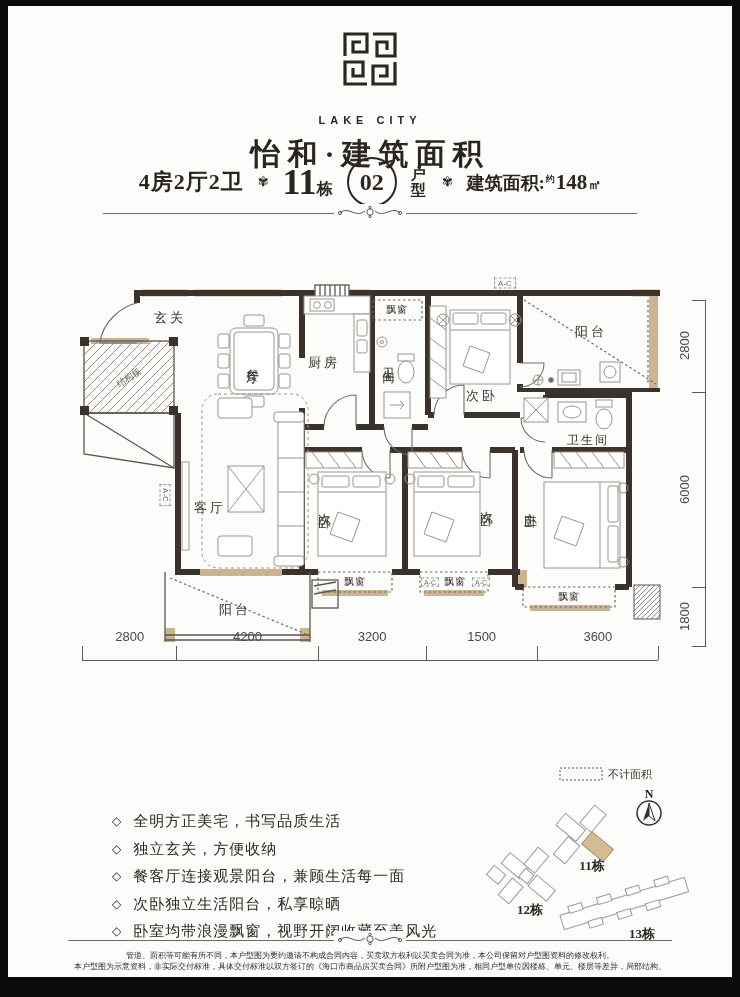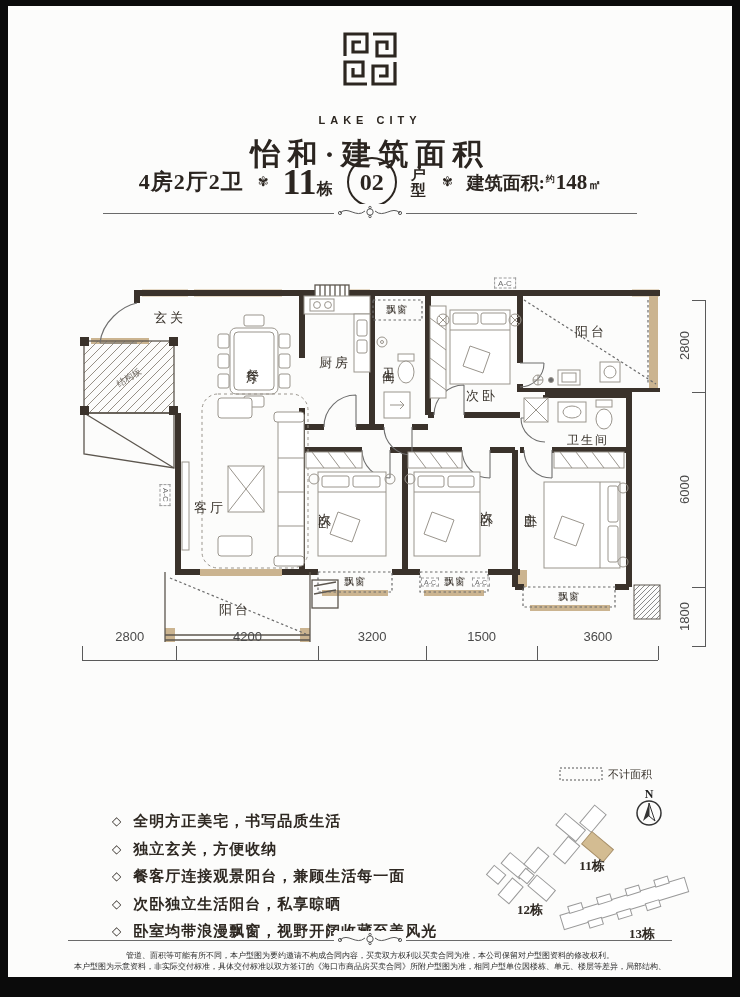--- a/index.html
+++ b/index.html
@@ -62,21 +62,21 @@
               border-bottom:1.5px solid #5a5a5a;}
   .rseg{border-top:1.5px solid #5a5a5a;border-right:1.5px solid #5a5a5a;position:relative;}
   .rseg span{position:absolute;left:-32px;top:50%;width:48px;margin-top:-8px;text-align:center;
              transform:rotate(-90deg);font-size:13px;color:#4a4a4a;
              font-family:"Liberation Sans","DejaVu Sans",sans-serif;}
 
   
   .features{left:104px;top:806px;width:360px;color:#2e2822;}
   .feat{display:flex;align-items:center;margin-bottom:8.5px;}
   .bullet{font-size:12px;margin-right:12px;color:#2e2822;}
-  .feat-text{font-size:15px;font-weight:bold;letter-spacing:1px;}
+  .feat-text{font-size:15px;font-weight:normal;letter-spacing:1px;}
 
   
   .sitemap-wrap{left:474px;top:754px;width:215px;height:192px;}
   .sm-lbl{position:absolute;transform:translate(-50%,-50%);font-weight:bold;font-size:13px;color:#2e2822;white-space:nowrap;}
   .sm-legend{position:absolute;transform:translate(0,-50%);font-size:11px;color:#3a342d;white-space:nowrap;}
   .sm-n{position:absolute;transform:translate(-50%,-50%);font-size:12px;font-weight:bold;color:#222;}
 
   
   .disclaimer{left:54px;top:944px;width:616px;text-align:center;color:#2b2b2b;
               font-family:"Liberation Sans","DejaVu Sans",sans-serif;}
@@ -312,21 +312,21 @@
         <circle cx="466" cy="112" r="5" fill="none"></circle>
           <path d="M461,112 H471 M466,107 V117" fill="none"></path>
         <circle cx="479" cy="112" r="2.5" fill="#6b6b6b"></circle>
         <rect x="486" y="102" width="22" height="15"></rect>
           <rect x="490" y="105" width="14" height="9" fill="none"></rect>
       </g>
     </svg>
 
     <div class="lbl big" style="left:98px;top:50px;">玄关</div>
     <div class="lbl v big" style="left:180px;top:93px;">餐厅</div>
-    <div class="lbl big" style="left:263px;top:95px;font-family:Liberation Serif, serif;">厨房</div>
+    <div class="lbl big" style="left:252px;top:95px;font-family:Liberation Serif, serif;">厨房</div>
     <div class="lbl small" style="left:325px;top:42px;">飘窗</div>
     <div class="lbl v" style="left:316px;top:93px;">卫生间</div>
     <div class="lbl big" style="left:410px;top:128px;">次卧</div>
     <div class="lbl big" style="left:519px;top:64px;">阳台</div>
     <div class="lbl" style="left:516px;top:172px;">卫生间</div>
     <div class="lbl big" style="left:138px;top:240px;">客厅</div>
     <div class="lbl v big" style="left:252px;top:238px;">次卧</div>
     <div class="lbl v big" style="left:414px;top:236px;">次卧</div>
     <div class="lbl v big" style="left:458px;top:237px;">主卧</div>
     <div class="lbl small" style="left:283px;top:314px;">飘窗</div>

